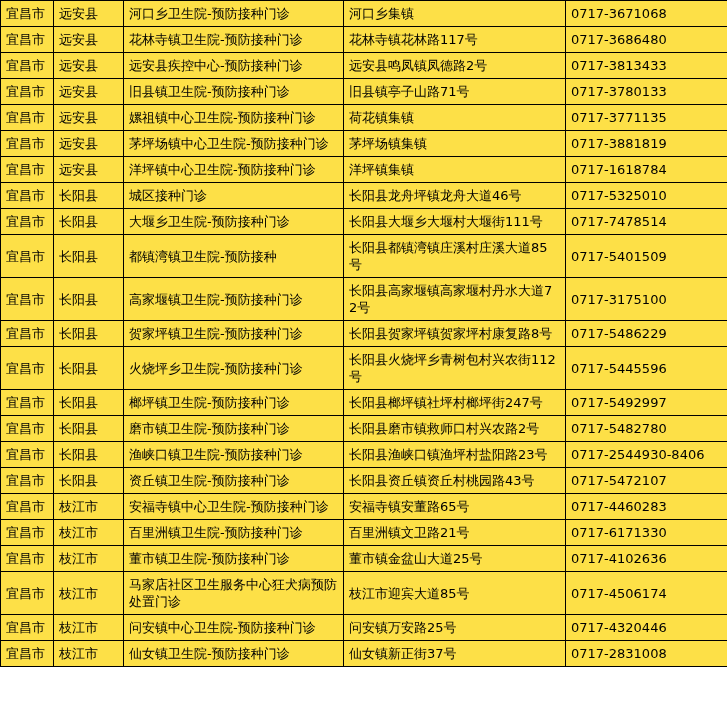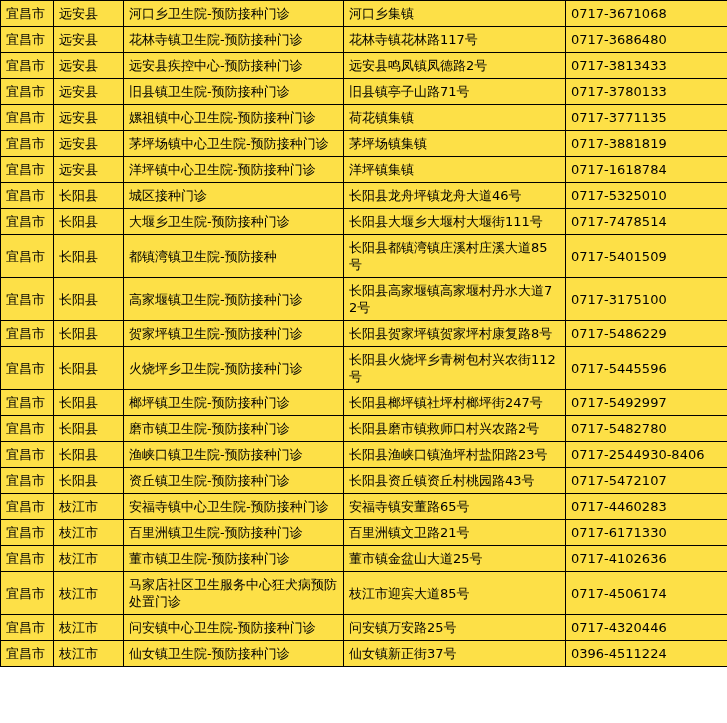--- a/index.html
+++ b/index.html
@@ -208,16 +208,16 @@
         <td class="cell-county">枝江市</td>
         <td class="cell-clinic">问安镇中心卫生院-预防接种门诊</td>
         <td class="cell-address">问安镇万安路25号</td>
         <td class="cell-phone">0717-4320446</td>
       </tr>
       <tr>
         <td class="cell-city">宜昌市</td>
         <td class="cell-county">枝江市</td>
         <td class="cell-clinic">仙女镇卫生院-预防接种门诊</td>
         <td class="cell-address">仙女镇新正街37号</td>
-        <td class="cell-phone">0396-4511224</td>
+        <td class="cell-phone">0717-2831008</td>
       </tr>
     </tbody>
 </table>
 
 </body></html>

